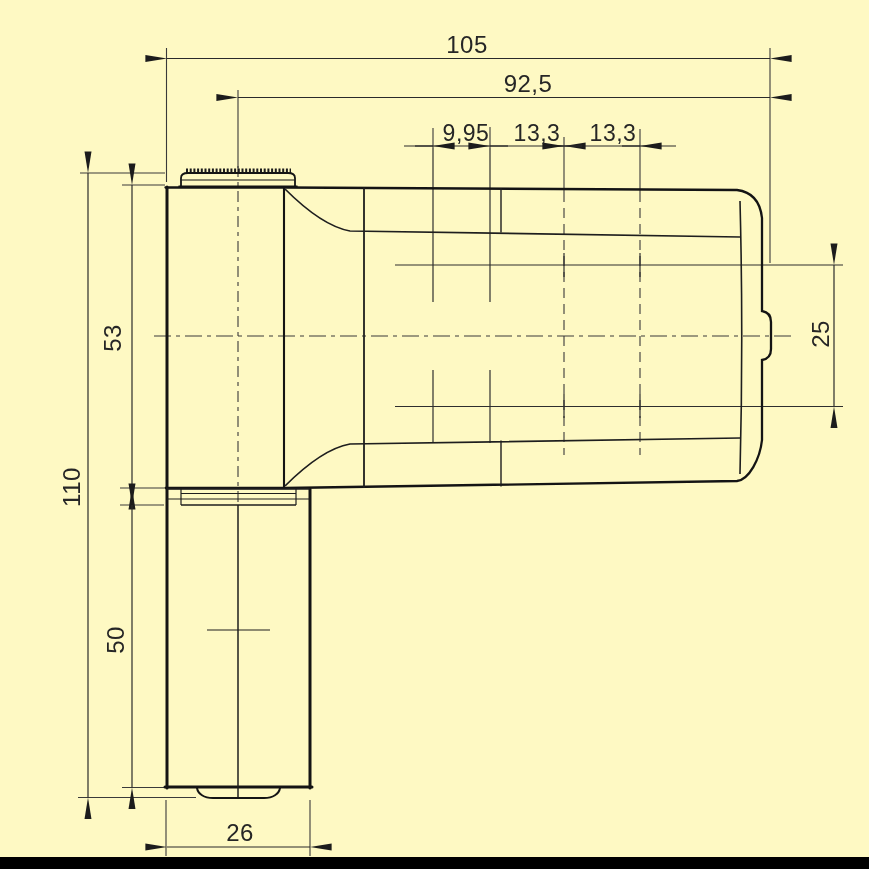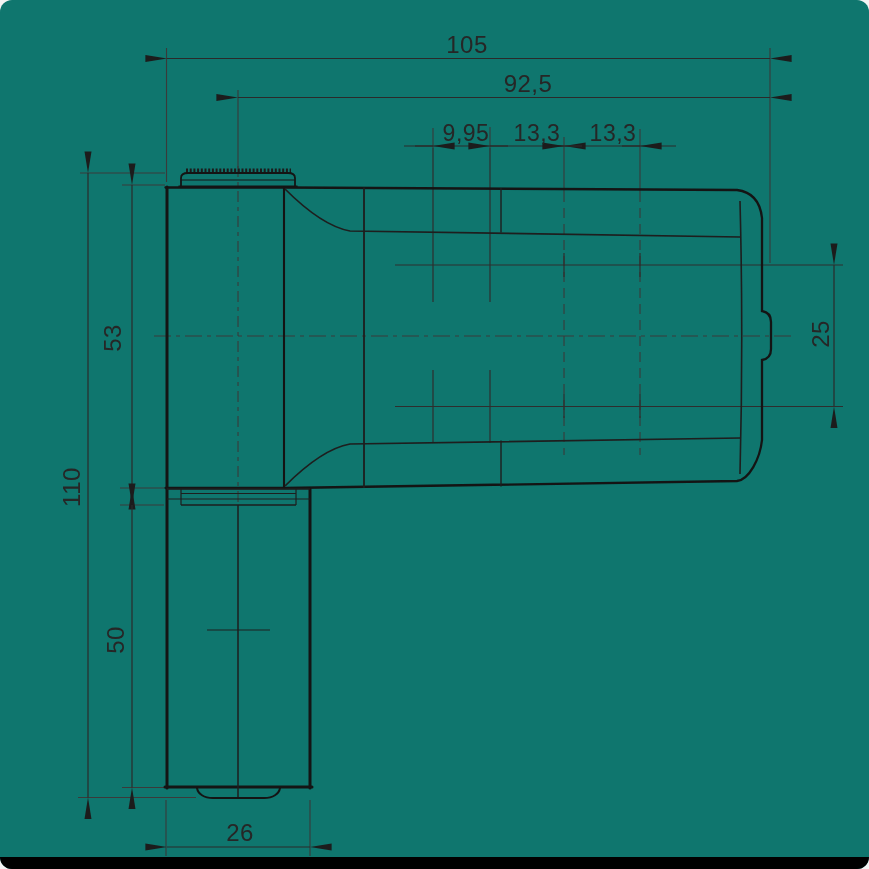--- a/index.html
+++ b/index.html
@@ -1,22 +1,21 @@
 <!DOCTYPE html>
 <html><head>
 <meta charset="utf-8">
 <style>
   html,body{margin:0;padding:0;background:#f4f4f4;}
   .canvas{
     position:relative;
     width:869px;height:869px;
-    background:#0f766e;
+    background:#fef9c3;
     font-family:"Liberation Sans", sans-serif;
     overflow:hidden;
-    border-radius:12px;
   }
   svg{display:block;}
   .dimtext{
     fill:#262626;
     font-family:"Liberation Sans", sans-serif;
     font-size:24px;
     letter-spacing:0.5px;
   }
   .dimtext.small{font-size:23px;}
 </style>

